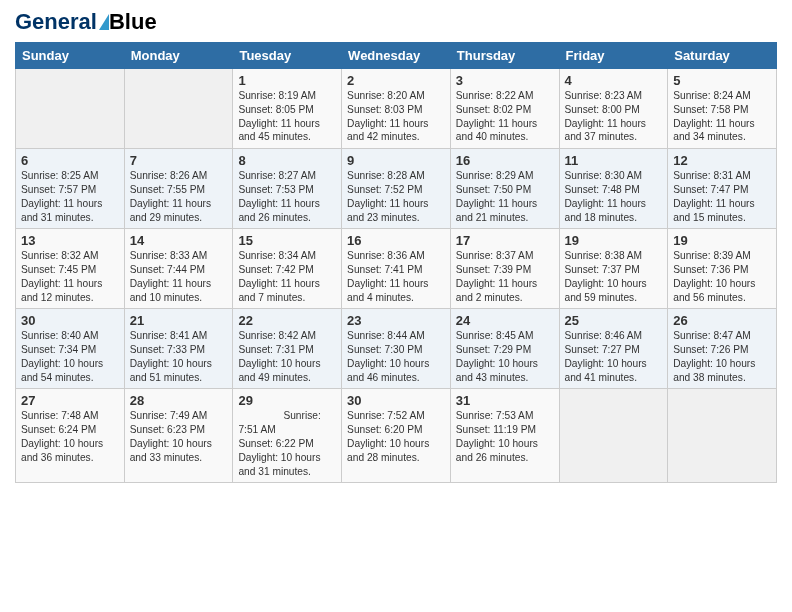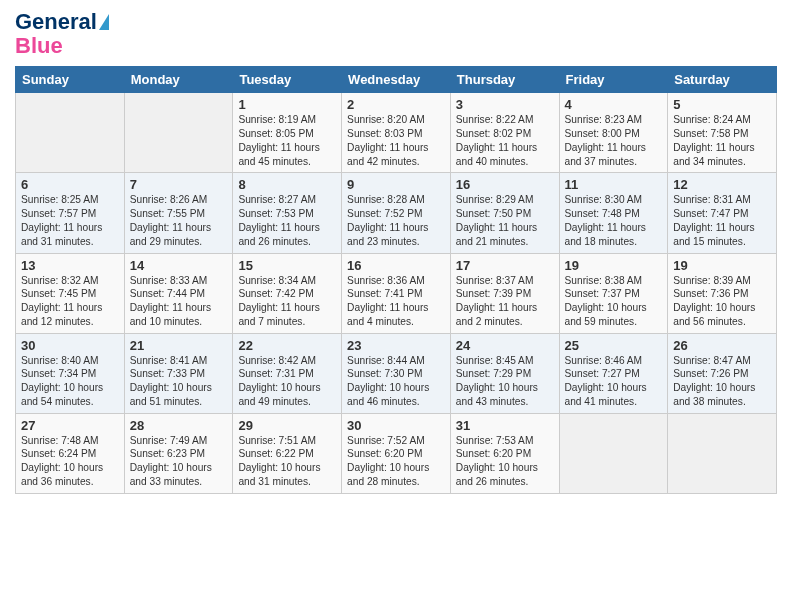--- a/index.html
+++ b/index.html
@@ -15,31 +15,31 @@
       padding: 10px 15px 10px 15px;
     }
     .header {
       display: flex;
       justify-content: space-between;
       align-items: flex-start;
       margin-bottom: 8px;
     }
     .logo {
       display: flex;
-      flex-direction: column;
+      flex-direction: row;
       align-items: flex-start;
     }
     .logo-text {
       font-size: 22px;
       font-weight: bold;
       color: #003366;
       line-height: 1.1;
     }
     .logo-blue {
-      color: #ec4899;
+      color: #000000;
     }
     .logo-triangle {
       display: inline-block;
       width: 0;
       height: 0;
       border-left: 10px solid transparent;
       border-bottom: 16px solid #3399cc;
       margin-left: 2px;
       vertical-align: middle;
     }
@@ -218,27 +218,27 @@
 Sunset: 7:26 PM
 Daylight: 10 hours and 38 minutes.</span></td>
         </tr>
         <tr>
           <td><span class="day-number">27</span><span class="day-info" style="white-space: pre-line;">Sunrise: 7:48 AM
 Sunset: 6:24 PM
 Daylight: 10 hours and 36 minutes.</span></td>
           <td><span class="day-number">28</span><span class="day-info" style="white-space: pre-line;">Sunrise: 7:49 AM
 Sunset: 6:23 PM
 Daylight: 10 hours and 33 minutes.</span></td>
-          <td><span class="day-number">29</span><span class="day-info" style="white-space: pre-line;">Sunrise: 7:51 AM
+          <td><span class="day-number">29</span><span class="day-info" style="white-space: pre-line; margin-left: 45px;">Sunrise: 7:51 AM
 Sunset: 6:22 PM
 Daylight: 10 hours and 31 minutes.</span></td>
           <td><span class="day-number">30</span><span class="day-info" style="white-space: pre-line;">Sunrise: 7:52 AM
 Sunset: 6:20 PM
 Daylight: 10 hours and 28 minutes.</span></td>
           <td><span class="day-number">31</span><span class="day-info" style="white-space: pre-line;">Sunrise: 7:53 AM
-Sunset: 6:20 PM
+Sunset: 11:19 PM
 Daylight: 10 hours and 26 minutes.</span></td>
           <td class="empty"></td>
           <td class="empty"></td>
         </tr>
       </tbody>
   </table>
 </div>
 
 </body></html>

